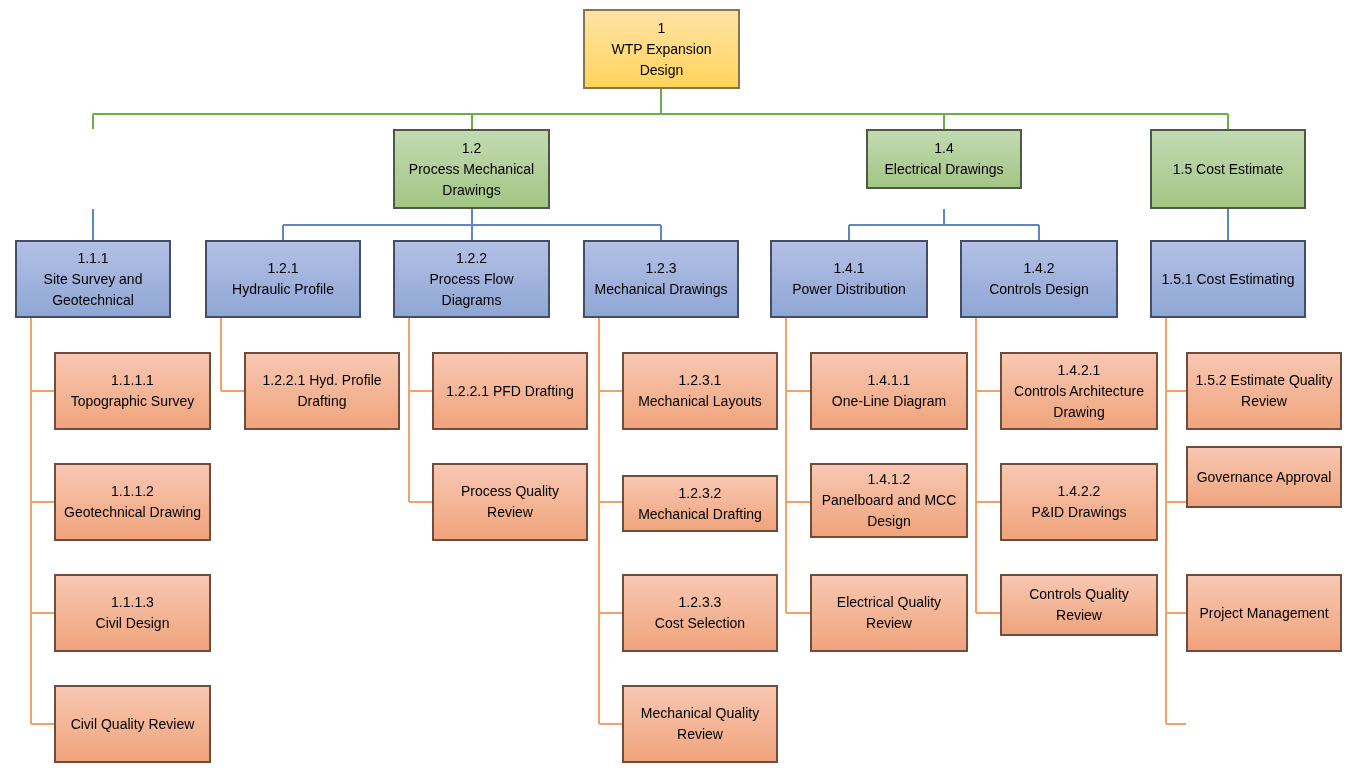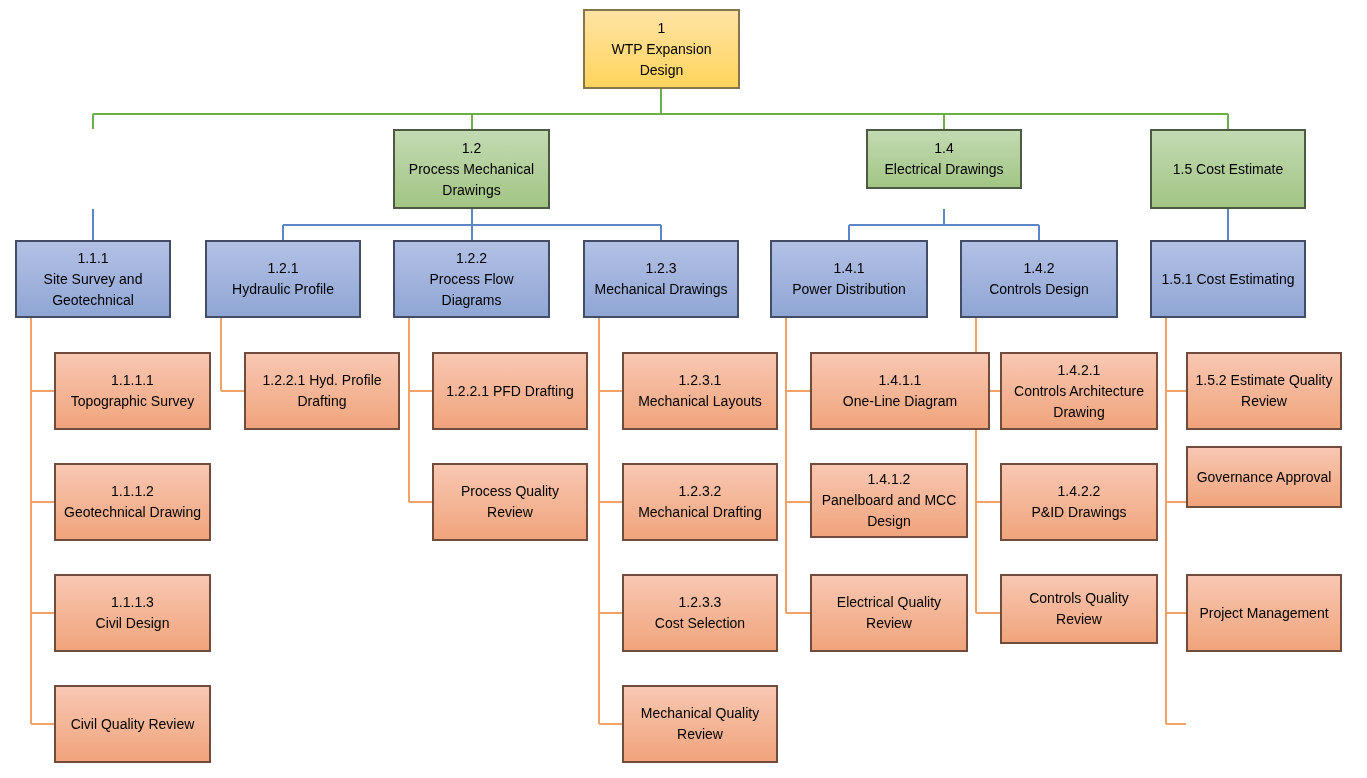--- a/index.html
+++ b/index.html
@@ -113,53 +113,53 @@
     <span class="txt">1.2.2.1 PFD Drafting</span>
   </div>
   <div class="node lv4" style="left:432px;top:463px;width:156px;height:78px">
     <span class="txt">Process Quality Review</span>
   </div>
 
   <div class="node lv4" style="left:622px;top:352px;width:156px;height:78px">
     <span class="txt">1.2.3.1
 Mechanical Layouts</span>
   </div>
-  <div class="node lv4" style="left:622px;top:463px;width:156px;height:78px">
+  <div class="node lv4" style="left:622px;top:475px;width:156px;height:57px">
     <span class="txt">1.2.3.2
 Mechanical Drafting</span>
   </div>
   <div class="node lv4" style="left:622px;top:574px;width:156px;height:78px">
     <span class="txt">1.2.3.3
 Cost Selection</span>
   </div>
   <div class="node lv4" style="left:622px;top:685px;width:156px;height:78px">
     <span class="txt">Mechanical Quality Review</span>
   </div>
 
-  <div class="node lv4" style="left:810px;top:352px;width:180px;height:78px">
+  <div class="node lv4" style="left:810px;top:352px;width:158px;height:78px">
     <span class="txt">1.4.1.1
 One-Line Diagram</span>
   </div>
   <div class="node lv4" style="left:810px;top:463px;width:158px;height:75px">
     <span class="txt">1.4.1.2
 Panelboard and MCC Design</span>
   </div>
   <div class="node lv4" style="left:810px;top:574px;width:158px;height:78px">
     <span class="txt">Electrical Quality Review</span>
   </div>
 
   <div class="node lv4" style="left:1000px;top:352px;width:158px;height:78px">
     <span class="txt">1.4.2.1
 Controls Architecture Drawing</span>
   </div>
   <div class="node lv4" style="left:1000px;top:463px;width:158px;height:78px">
     <span class="txt">1.4.2.2
 P&amp;ID Drawings</span>
   </div>
-  <div class="node lv4" style="left:1000px;top:574px;width:158px;height:70px">
+  <div class="node lv4" style="left:1000px;top:574px;width:158px;height:62px">
     <span class="txt">Controls Quality Review</span>
   </div>
 
   <div class="node lv4" style="left:1186px;top:352px;width:156px;height:78px">
     <span class="txt">1.5.2 Estimate Quality Review</span>
   </div>
   <div class="node lv4" style="left:1186px;top:446px;width:156px;height:62px">
     <span class="txt">Governance Approval</span>
   </div>
   <div class="node lv4" style="left:1186px;top:574px;width:156px;height:78px">

